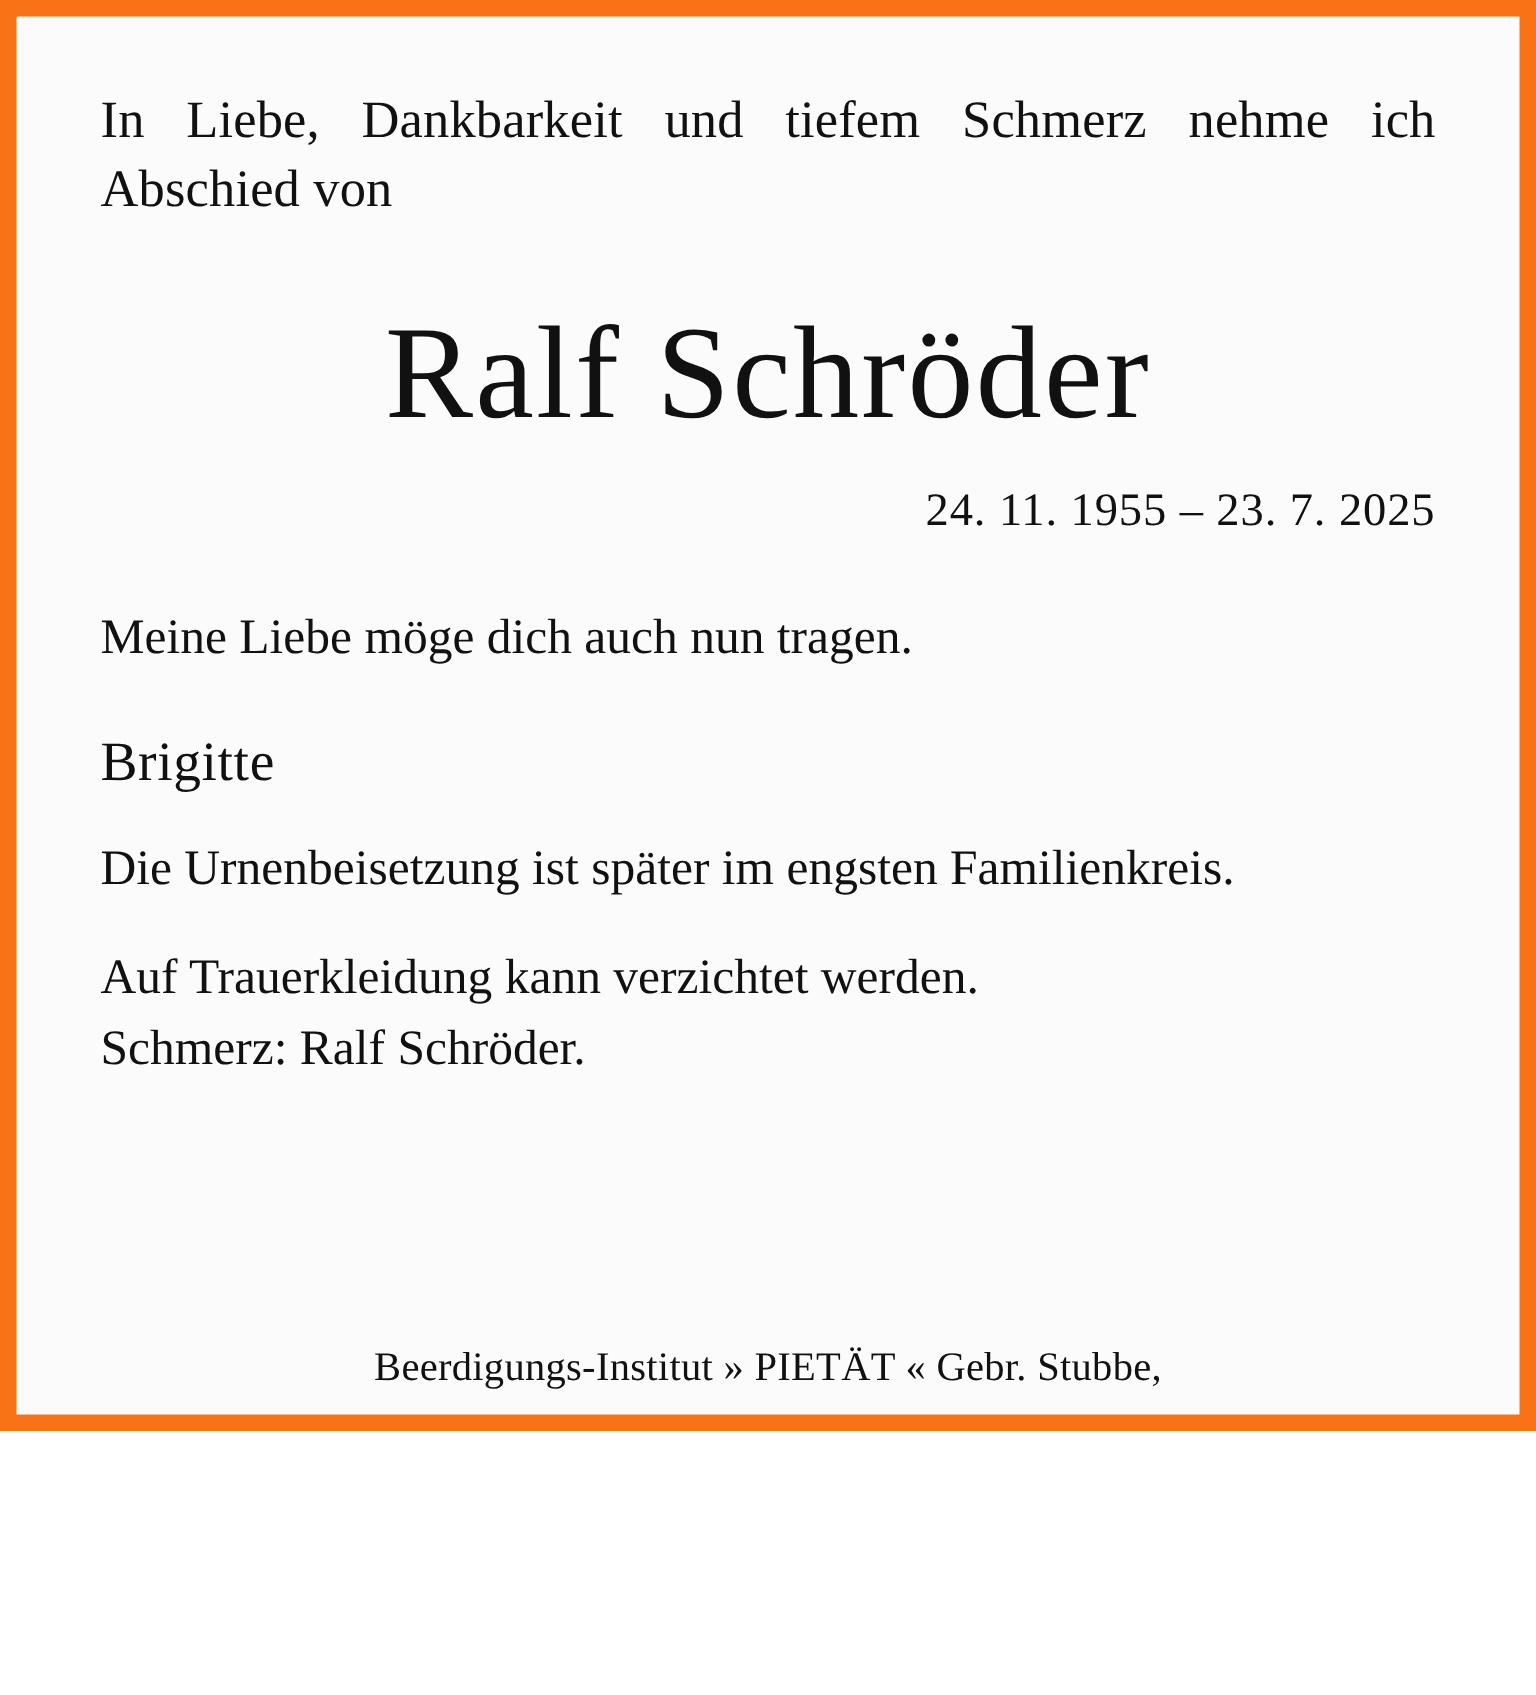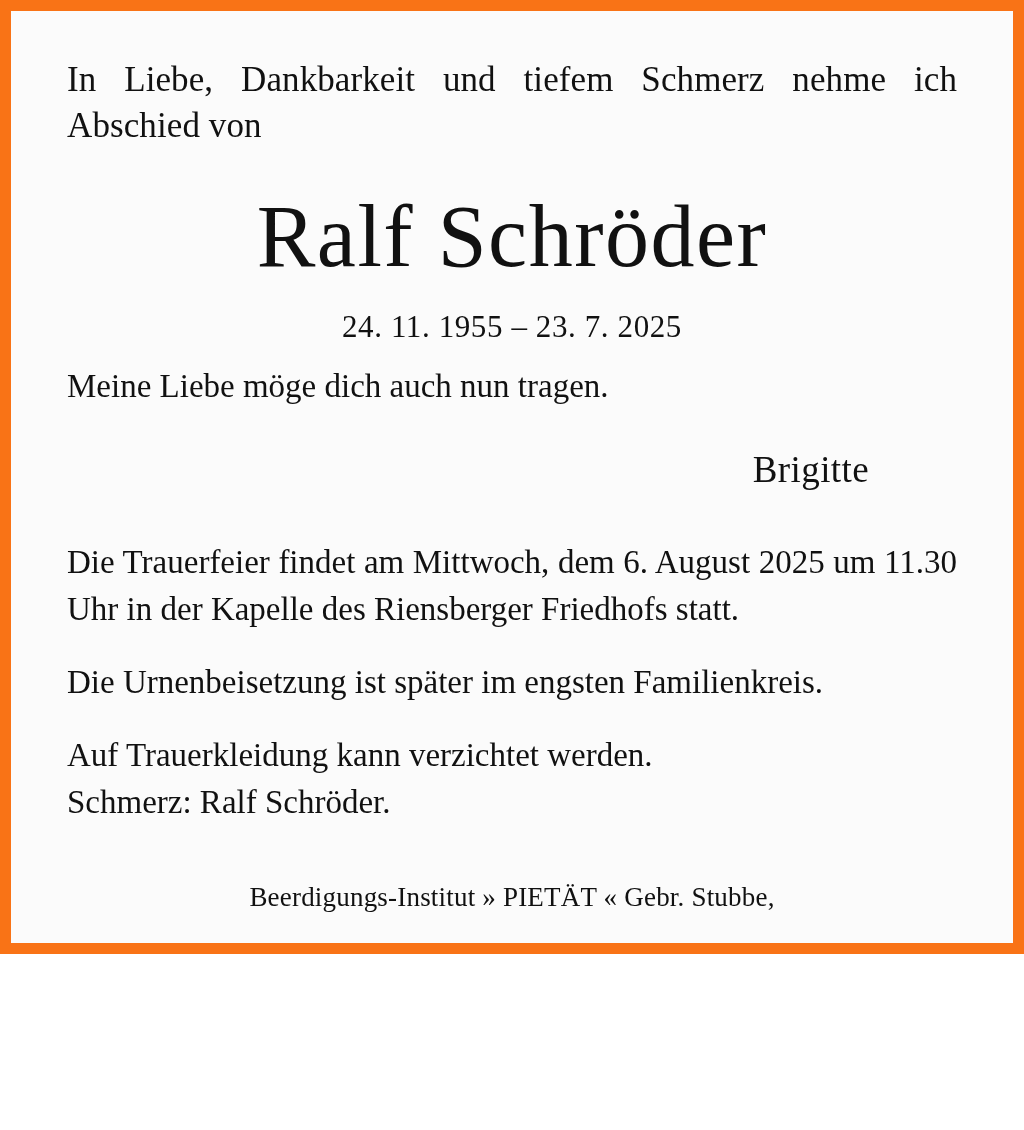--- a/index.html
+++ b/index.html
@@ -43,43 +43,43 @@
     padding-top: 14px;
   }
 
   
   .name {
     text-align: center;
     font-size: 88px;
     line-height: 1.0;
     font-weight: 400;
     letter-spacing: 1.5px;
-    margin: 44px 0 0 0;
+    margin: 57px 0 0 0;
   }
 
   
   .dates {
-    text-align: center;
+    text-align: right;
     font-size: 31px;
     letter-spacing: 0.6px;
     margin: 28px 0 0 0;
     font-variant-numeric: oldstyle-nums;
   }
 
   
   .epitaph {
     font-size: 33px;
     line-height: 1.3;
-    margin: 20px 0 0 0;
+    margin: 46px 0 0 0;
     text-align: left;
   }
 
   
   .signature {
-    text-align: right;
+    text-align: left;
     font-size: 37px;
     letter-spacing: 0.4px;
     margin: 40px 0 0 0;
     padding-right: 88px;
   }
 
   
   .para {
     font-size: 33px;
     line-height: 1.42;
@@ -108,21 +108,21 @@
     margin: 0;
     text-align: left;
     font-variant-numeric: oldstyle-nums;
   }
 
   
   .footer {
     position: absolute;
     left: 0;
     right: 0;
-    bottom: 26px;
+    bottom: 12px;
     text-align: center;
   }
 
   .footer-line {
     font-size: 27px;
     line-height: 1.5;
     letter-spacing: 0.2px;
     font-variant-numeric: oldstyle-nums;
   }
 </style>
@@ -135,21 +135,20 @@
     <p class="intro">In Liebe, Dankbarkeit und tiefem Schmerz nehme ich Abschied von</p>
 
     <h1 class="name">Ralf Schröder</h1>
 
     <p class="dates">24. 11. 1955 – 23. 7. 2025</p>
 
     <p class="epitaph">Meine Liebe möge dich auch nun tragen.</p>
 
     <p class="signature">Brigitte</p>
 
-    <p class="para service">Die Trauerfeier findet am Mittwoch, dem 6. August 2025 um 11.30 Uhr in der Kapelle des Riensberger Friedhofs statt.</p>
 
     <p class="para spaced nojustify">Die Urnenbeisetzung ist später im engsten Familienkreis.</p>
 
     <p class="para spaced nojustify">Auf Trauerkleidung kann verzichtet werden.</p>
 
 
 
     <p class="para-lines">Schmerz: Ralf Schröder.</p>
 
     <div class="footer">

